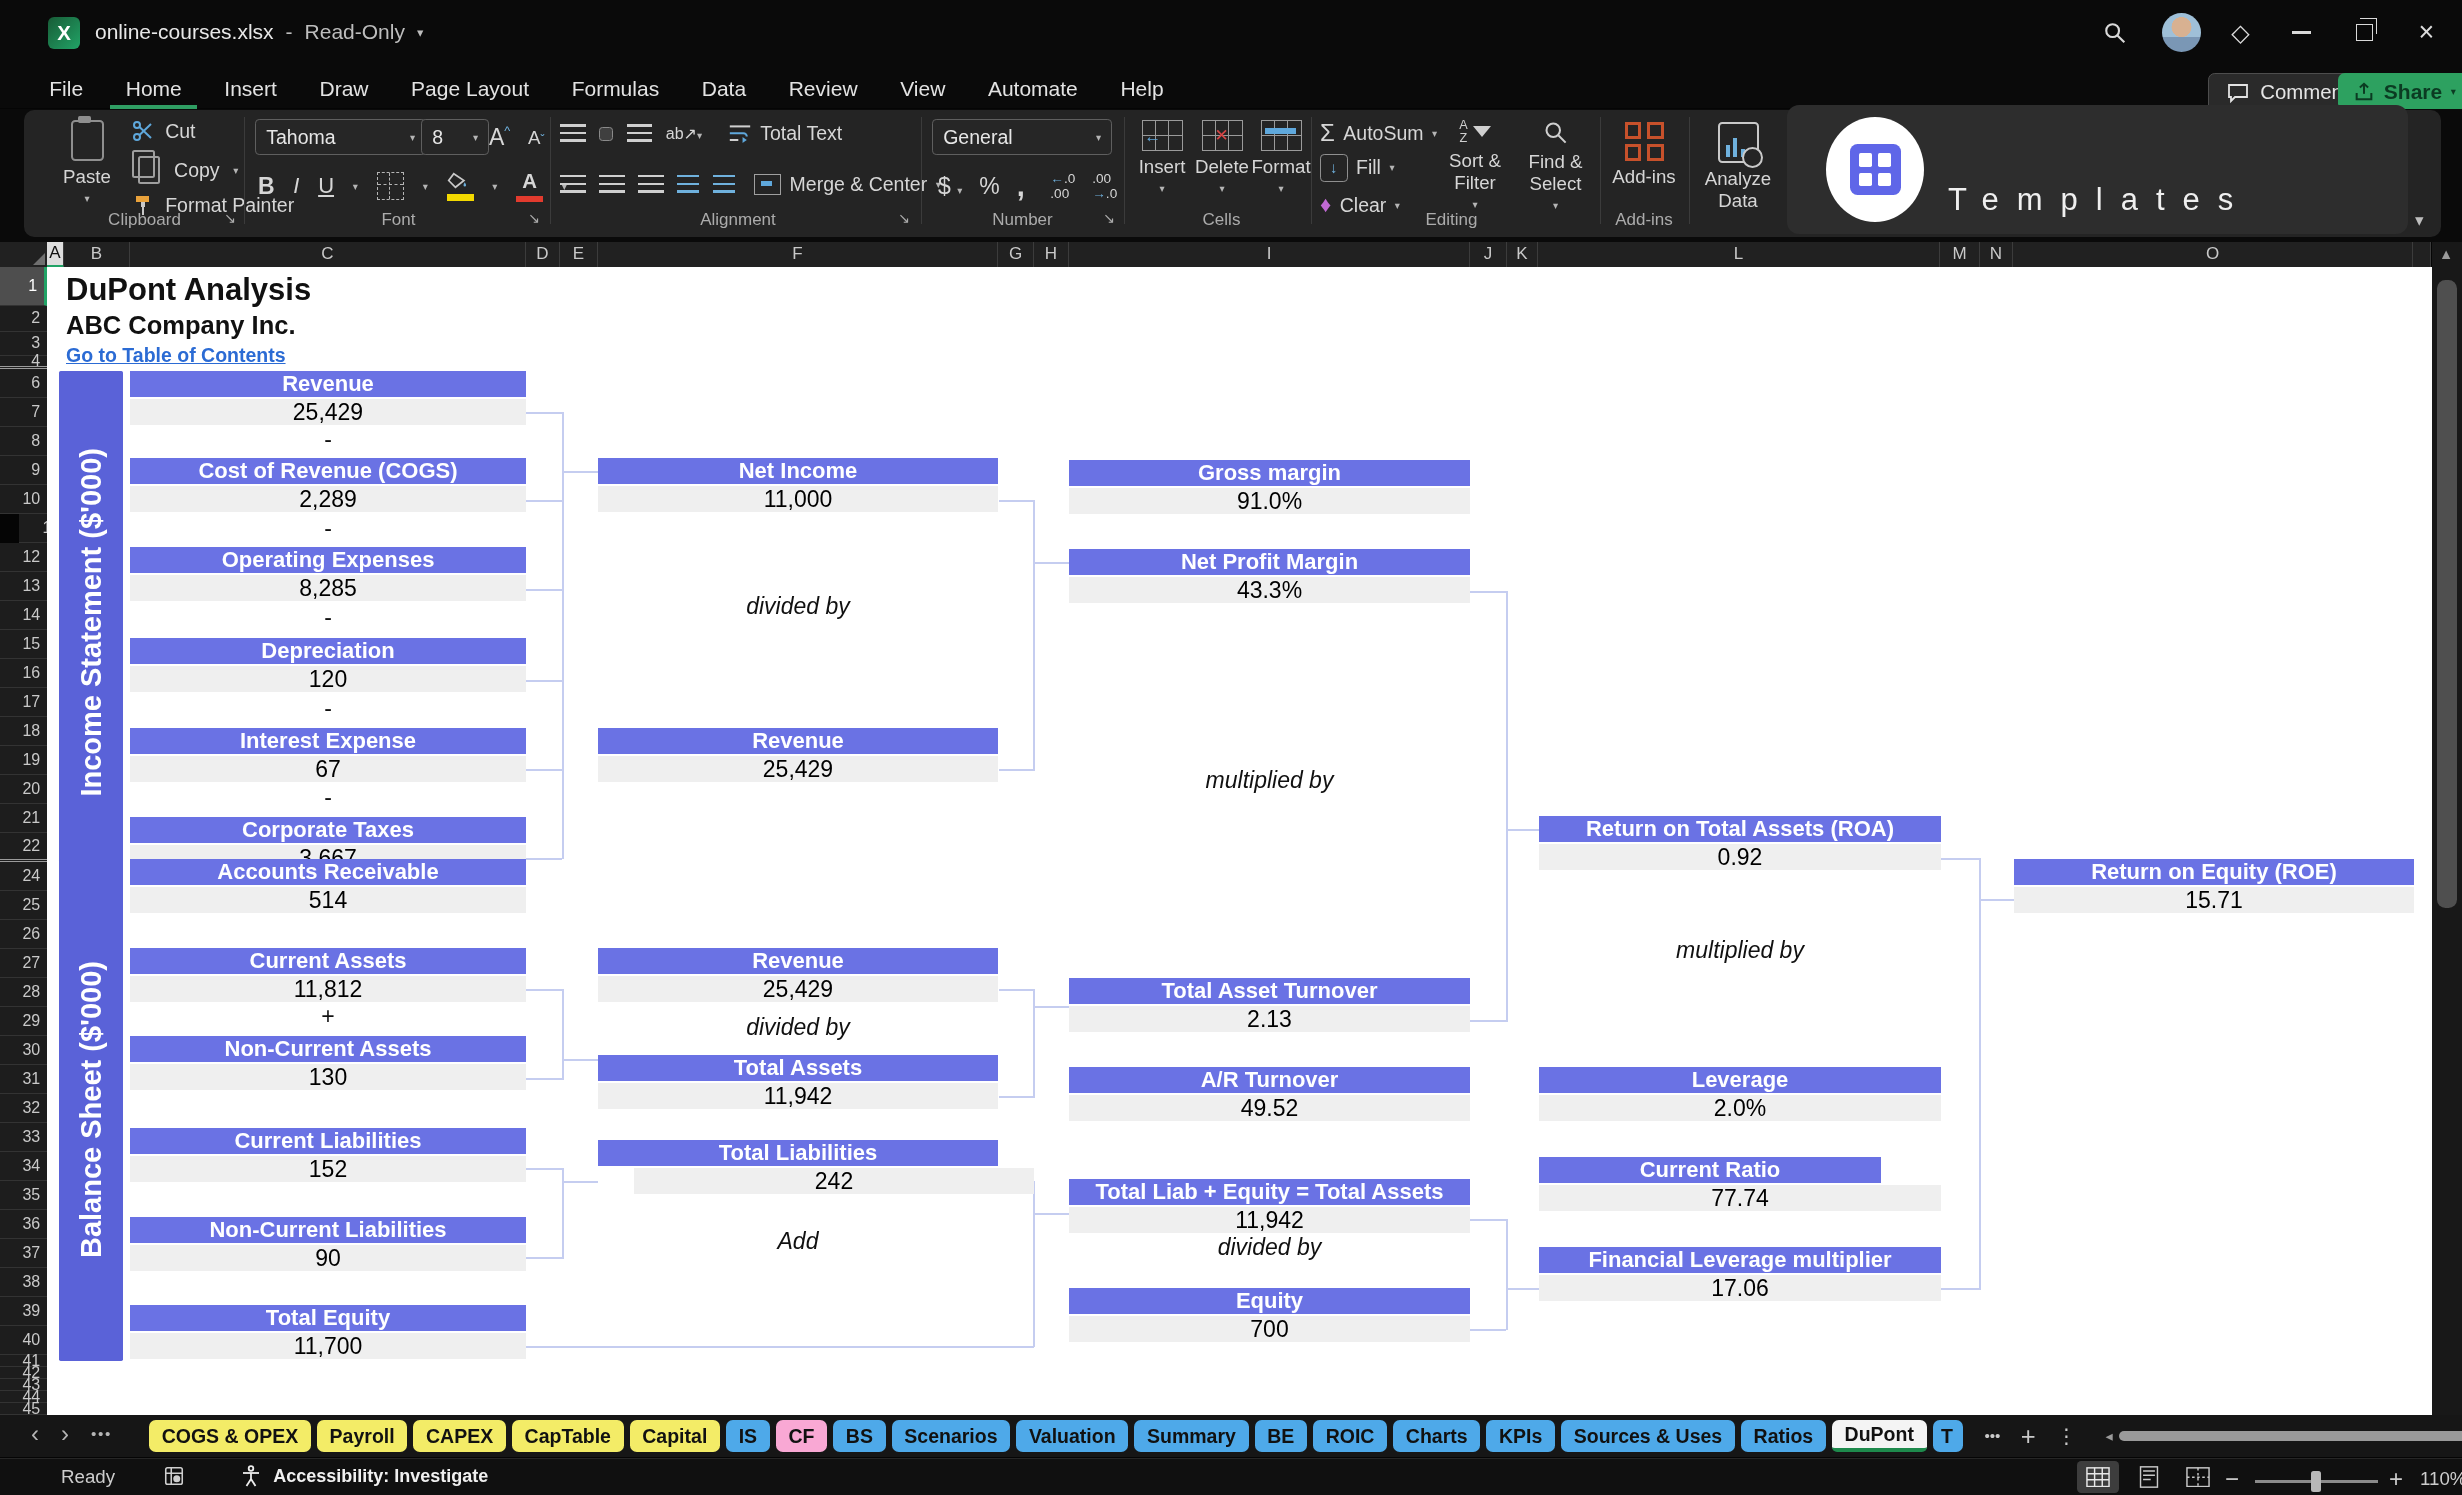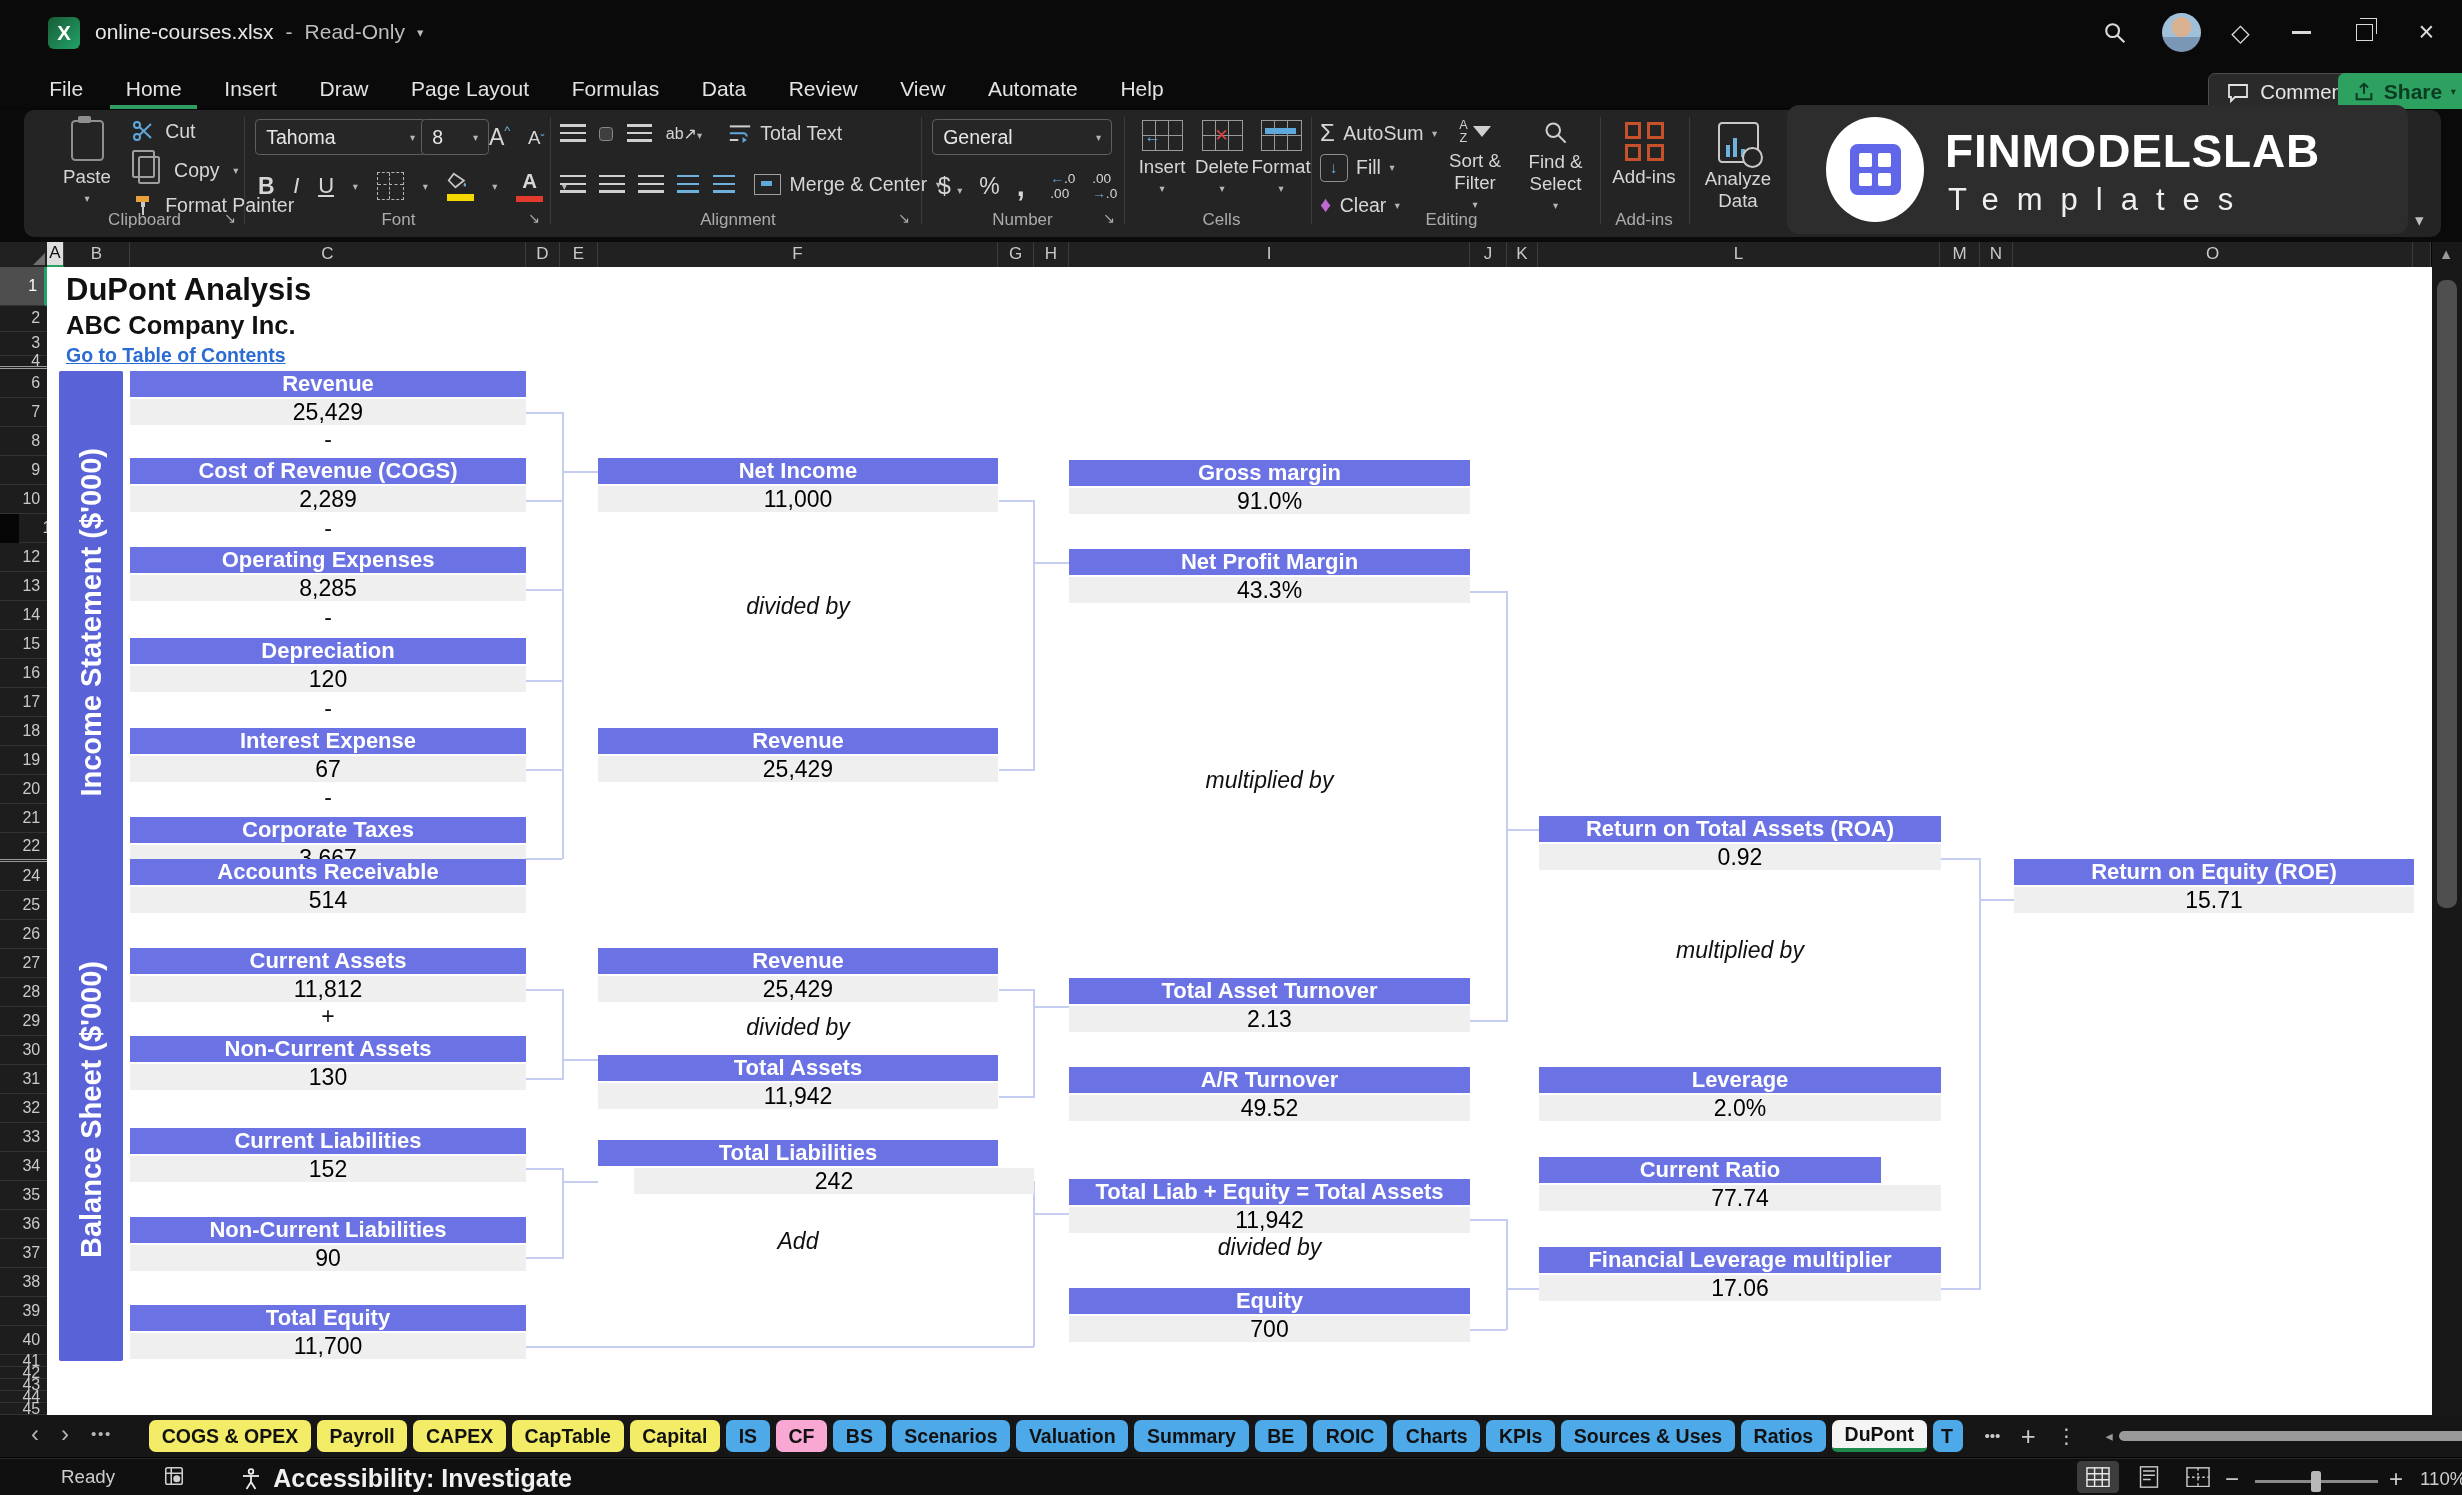--- a/index.html
+++ b/index.html
@@ -98,21 +98,21 @@
   .tabband{left:0;top:1415px;width:2462px;height:42px;background:#161616;}
   .tabnav{left:31px;top:1420px;display:flex;gap:22px;align-items:center;color:#b5b5b5;font-size:24px;}
   .sheettabs{left:149px;top:1420px;height:32px;display:flex;gap:6px;align-items:stretch;}
   .stab{border-radius:6.8px;display:flex;align-items:center;padding:0 12.7px;font-size:19.5px;font-weight:bold;color:#111;white-space:nowrap;}
   .stab.active{background:#f4f4f4;border-bottom:4.2px solid #1e8a4c;border-radius:6.8px 6.8px 5.1px 5.1px;}
   .stab.partial{width:22px;overflow:hidden;padding:0 0 0 8.5px;}
   .tabicons{display:flex;gap:20.4px;align-items:center;color:#c9c9c9;font-size:20.4px;margin-left:15.3px;}
   .hthumb{height:10.2px;background:#9a9a9a;border-radius:5.1px;}
   .statusband{left:0;top:1458px;width:2462px;height:37px;background:#101010;border-top:0.8px solid #262626;}
   .sbtext{font-size:18.7px;color:#cdcdcd;}
-  .sbbold{font-size:25px;color:#f0f0f0;font-weight:bold;}
+  .sbbold{font-size:18px;color:#f0f0f0;font-weight:bold;}
   .viewic{width:42px;height:32px;display:flex;align-items:center;justify-content:center;border-radius:4.2px;}
   .viewic.active{background:#3d3d3d;}
   .zoomtrack{width:123px;height:2.5px;background:#8a8a8a;position:relative;}
   .zoomthumb{position:absolute;left:56px;top:-9.3px;width:10.2px;height:21px;background:#b8b8b8;border-radius:2.5px;}
 </style>
 </head>
 <body>
 
 <div class="app">
 
@@ -374,21 +374,20 @@
 
   <div class="abs logopanel"></div>
   <div class="abs logocircle">
       <span class="logosq">
         <i></i>
         <i></i>
         <i></i>
         <i></i>
       </span>
     </div>
-  <div class="abs brand">FINMODELSLAB</div>
   <div class="abs brandsub">Templates</div>
   <div class="abs" style="left:2415px;top:210px;color:#bdbdbd;font-size:17px;">▾</div>
 
   <div class="abs corner">
       <i></i>
     </div>
   <div class="abs colheaders" id="colheaders">
       <div class="colh sel" style="width: 17px;">A</div>
       <div class="colh" style="width: 66px;">B</div>
       <div class="colh" style="width: 396px;">C</div>

